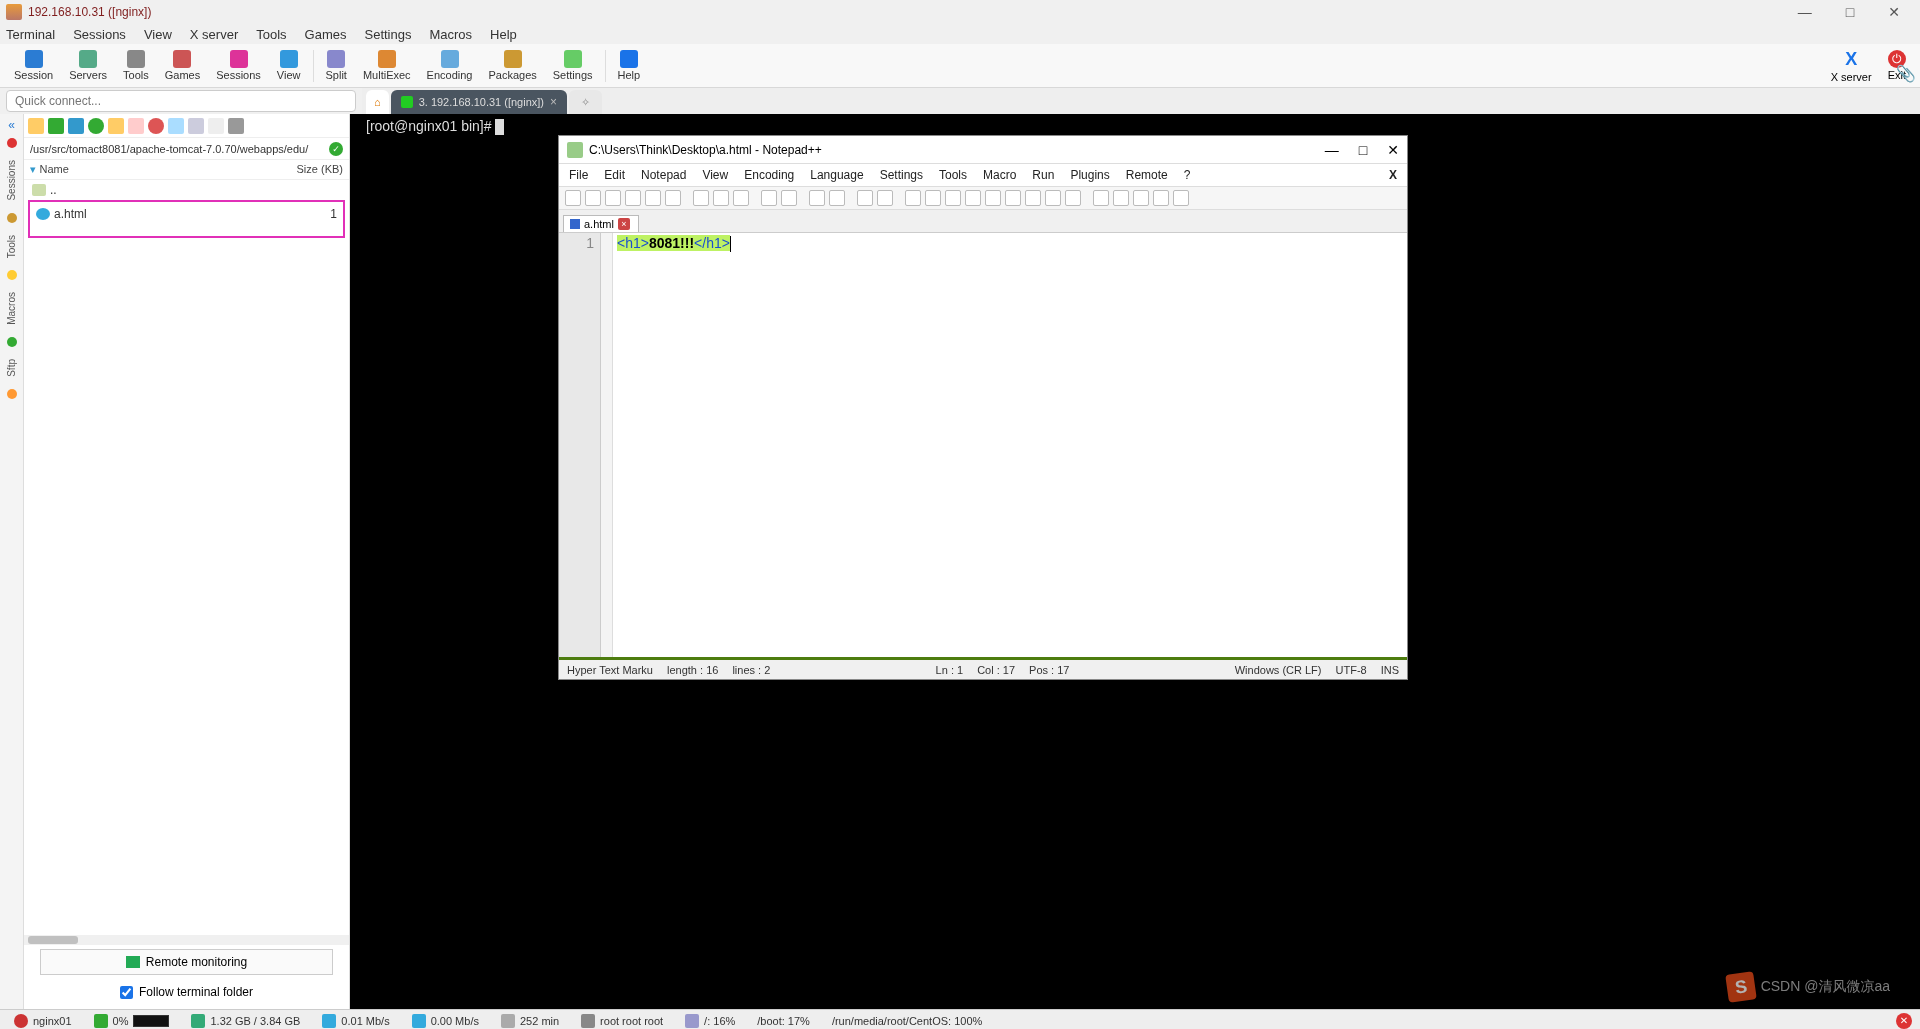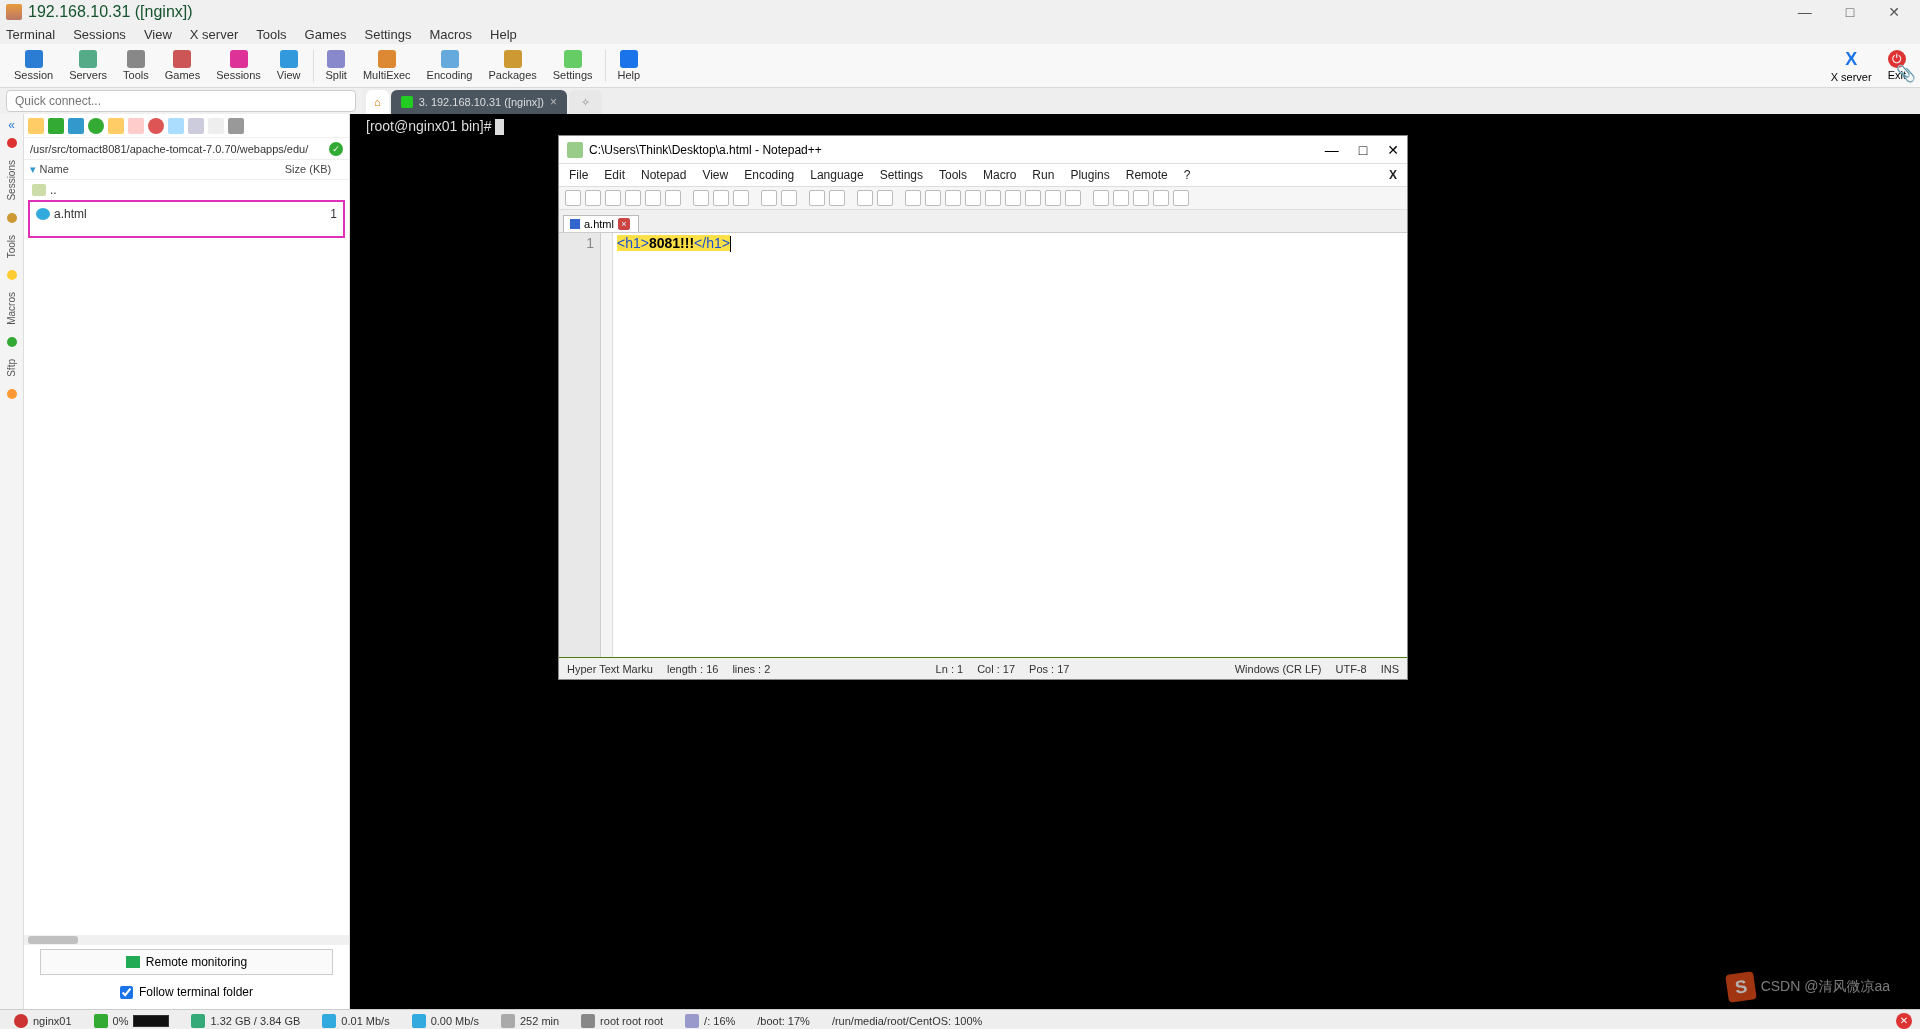--- a/index.html
+++ b/index.html
@@ -1,21 +1,21 @@
 <!DOCTYPE html>
 <html><head>
 <meta charset="utf-8">
 <style>
 * { margin: 0; padding: 0; box-sizing: border-box; font-family: "Segoe UI", Tahoma, sans-serif; }
 body { width: 1920px; height: 1029px; background: #f0f0f0; overflow: hidden; font-size: 12px; position: relative; }
 
 
 .titlebar { height: 24px; background: #f0f0f0; display: flex; align-items: center; padding: 0 6px; }
 .titlebar .logo { width: 16px; height: 16px; background: linear-gradient(#e89b3b,#b76); border-radius: 2px; margin-right: 6px; }
-.titlebar .title { color: #14532d; font-size: 16px; }
+.titlebar .title { color: #7f1d1d; font-size: 12px; }
 .titlebar .winbtns { margin-left: auto; display: flex; gap: 18px; color: #555; font-size: 14px; padding-right: 6px; }
 .titlebar .winbtns span { cursor: pointer; padding: 2px 8px; }
 
 
 .menubar { height: 20px; background: #f0f0f0; display: flex; align-items: center; padding: 0 6px; gap: 18px; color: #333; font-size: 13px; }
 .menubar span { cursor: pointer; }
 
 
 .toolbar { height: 44px; background: #f8f8f8; border-bottom: 1px solid #d8d8d8; display: flex; align-items: center; padding: 0 6px; position: relative; }
 .tbtn { display: flex; flex-direction: column; align-items: center; justify-content: center; padding: 2px 8px; cursor: pointer; font-size: 11px; color: #333; gap: 1px; }
@@ -48,21 +48,21 @@
 .leftsidetabs .chev { color:#2b7cd3; font-size:12px; cursor:pointer; }
 
 
 .filepanel { width:326px; background:#fff; border-right:1px solid #ddd; display:flex; flex-direction:column; }
 .fp-toolbar { height:24px; border-bottom:1px solid #eee; display:flex; align-items:center; padding:0 4px; gap:4px; }
 .fp-toolbar .i { width:16px; height:16px; border-radius:2px; cursor:pointer; }
 .fp-path { height:22px; display:flex; align-items:center; padding:0 6px; font-size:11px; color:#333; border-bottom:1px solid #eee; }
 .fp-path .check { margin-left:auto; width:14px; height:14px; background:#3a3; border-radius:50%; color:#fff; display:flex;align-items:center;justify-content:center;font-size:9px; }
 .fp-header { display:flex; font-size:11px; color:#444; border-bottom:1px solid #eee; padding:3px 6px; }
 .fp-header .col-name { flex:1; }
-.fp-header .col-size { width:70px; text-align:center; }
+.fp-header .col-size { width:70px; text-align:right; }
 .fp-list { flex:1; overflow:auto; padding:2px 4px; font-size:12px; color:#333; }
 .fp-row { display:flex; align-items:center; padding:1px 4px; }
 .fp-row .fic { width:14px; height:12px; margin-right:4px; border-radius:2px; }
 .fp-row .fname { flex:1; }
 .fp-row .fsize { width:70px; text-align:right; }
 .fp-highlight { border:2px solid #e130b8; padding:4px 2px 14px 2px; margin:2px 0; }
 .fp-scroll { height:10px; background:#f0f0f0; }
 .fp-scroll .thumb { height:8px; width:50px; background:#c0c0c0; border-radius:3px; margin:1px 4px; }
 .fp-button { margin:4px 16px; padding:5px; border:1px solid #ccc; background:#fafafa; text-align:center; font-size:12px; display:flex; align-items:center; justify-content:center; gap:6px; cursor:pointer; }
 .fp-follow { margin:2px 16px 6px; padding:4px; text-align:center; font-size:12px; display:flex; align-items:center; justify-content:center; gap:6px; }
@@ -90,25 +90,25 @@
 .npp-menu .xbtn { margin-left:auto; font-weight:bold; cursor:pointer; }
 .npp-tb { height:24px; border-top:1px solid #ddd; border-bottom:1px solid #ddd; display:flex; align-items:center; padding:0 6px; gap:4px; background:#f6f6f6; }
 .npp-tb .i { width:16px; height:16px; border:1px solid #bbb; border-radius:2px; background:#fff; }
 .npp-filetab { height:22px; background:#f0f0f0; display:flex; align-items:flex-end; padding-left:4px; }
 .npp-filetab .tab { background:#fff; border:1px solid #bbb; border-bottom:none; padding:2px 8px 2px 6px; font-size:11px; font-family:Consolas,monospace; display:flex; align-items:center; gap:4px; }
 .npp-filetab .tab .x { background:#c44; color:#fff; width:12px; height:12px; font-size:9px; display:flex;align-items:center;justify-content:center; border-radius:2px; cursor:pointer; }
 .npp-editor { flex:1; display:flex; font-family:Consolas,monospace; font-size:14px; background:#fff; border-top:1px solid #ccc; }
 .npp-gutter { width:42px; background:#e8e8e8; color:#888; text-align:right; padding:2px 6px 2px 2px; border-right:1px solid #ccc; }
 .npp-margin { width:12px; background:#f4f4f4; border-right:1px solid #ddd; }
 .npp-code { flex:1; padding:2px 4px; white-space:pre; }
-.npp-code .line1 { background:#fde047; display:inline-block; }
+.npp-code .line1 { background:#bef264; display:inline-block; }
 .tag { color:#1a4fcf; }
 .txt { color:#000; font-weight:bold; }
 .npp-code .caret { display:inline-block; width:1px; height:16px; background:#000; vertical-align:middle; }
-.npp-status { height:22px; border-top:1px solid #4d7c0f; background:#f0f0f0; display:flex; align-items:center; font-size:11px; color:#333; padding:0 8px; gap:14px; }
+.npp-status { height:22px; border-top:3px solid #4d7c0f; background:#f0f0f0; display:flex; align-items:center; font-size:11px; color:#333; padding:0 8px; gap:14px; }
 .npp-status .sp { flex:1; }
 
 
 .statbar { height:22px; background:#eee; border-top:1px solid #ccc; display:flex; align-items:center; font-size:11px; color:#333; padding:0 8px; gap:10px; }
 .statbar .chip { display:flex; align-items:center; gap:5px; padding:0 6px; }
 .statbar .ic { width:14px; height:14px; border-radius:2px; }
 .statbar .bar { width:36px; height:12px; background:#111; border:1px solid #333; }
 .statbar .redx { margin-left:auto; width:16px; height:16px; background:#d33; color:#fff; border-radius:50%; display:flex;align-items:center;justify-content:center; font-size:10px; cursor:pointer; }
 
 

